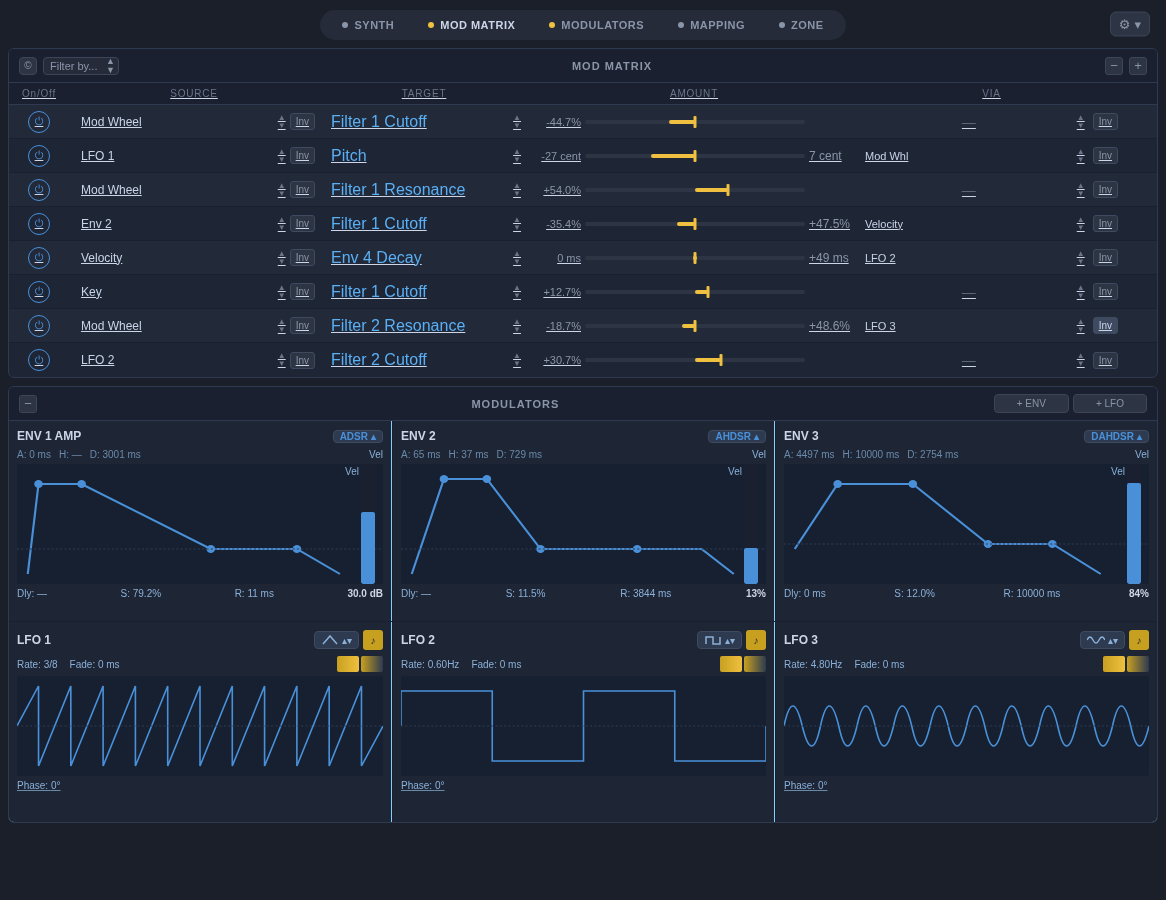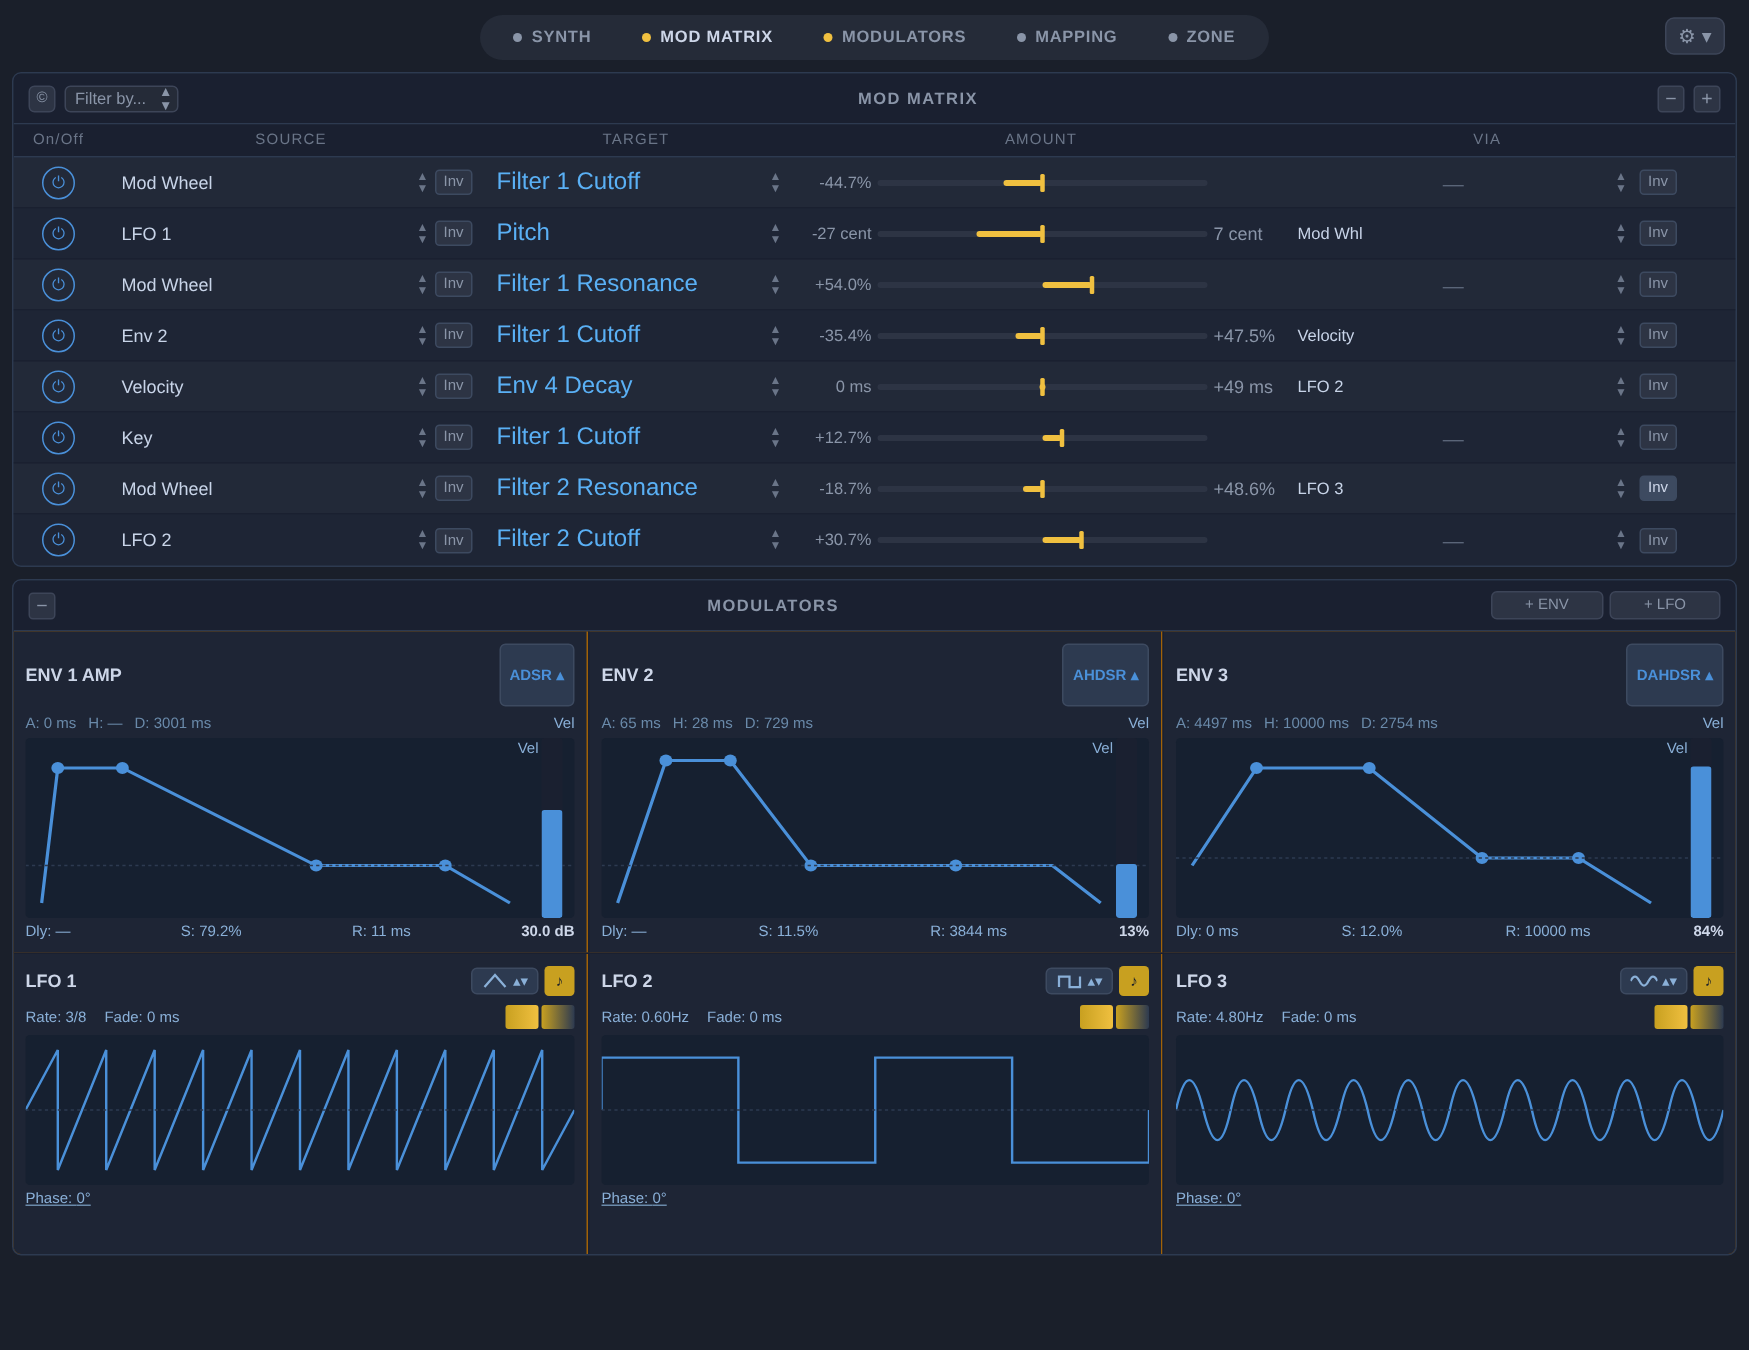--- a/index.html
+++ b/index.html
@@ -150,20 +150,21 @@
       justify-content: center;
       font-size: 13px;
       color: #8a95a8;
       cursor: pointer;
       line-height: 1;
     }
 
     
     .mm-table {
       width: 100%;
+      text-decoration: underline;
     }
     .mm-col-headers {
       display: grid;
       grid-template-columns: 60px 250px 210px 330px 265px;
       background: #1a2030;
       border-bottom: 1px solid #2d3a50;
       padding: 5px 0;
     }
     .mm-col-header {
       text-align: center;
@@ -339,21 +340,21 @@
       font-size: 10px;
       padding: 3px 22px;
       cursor: pointer;
     }
 
     
     .mod-panels {
       display: grid;
       grid-template-columns: 1fr 1fr 1fr;
       gap: 1px;
-      background: #a16207;
+      background: #7dd3fc;
     }
     .mod-panel {
       background: #1e2535;
       padding: 8px;
       min-height: 200px;
     }
 
     .panel-header {
       display: flex;
       align-items: center;
@@ -365,21 +366,21 @@
       color: #cdd6e8;
       flex: 1;
     }
     .panel-type-select {
       display: flex;
       align-items: center;
       gap: 3px;
       background: #2d3a50;
       border: 1px solid #3d4a60;
       border-radius: 4px;
-      padding: 14px 6px;
+      padding: 0 6px;
       font-size: 10px;
       color: #4a90d9;
       cursor: pointer;
       font-weight: 600;
     }
 
     .env-params {
       display: flex;
       gap: 8px;
       font-size: 10px;
@@ -854,21 +855,21 @@
     <div class="mod-panel" style="border-left:1px solid #1a2030;">
       <div class="panel-header">
         <span class="panel-title">ENV 2</span>
         <div class="panel-type-select">
           AHDSR
           <span>▴</span>
         </div>
       </div>
       <div class="env-params">
         <span>A: <span>65 ms</span></span>
-        <span>H: <span>28 ms</span></span>
+        <span>H: <span>37 ms</span></span>
         <span>D: <span>729 ms</span></span>
         <span style="margin-left:auto;color:#8ab0d8;">Vel</span>
       </div>
       <div class="env-display">
         <svg viewBox="0 0 340 120" preserveAspectRatio="none">
           <polyline points="10,110 40,15 80,15 130,85 220,85 280,85 310,110" fill="none" stroke="#4a90d9" stroke-width="2"></polyline>
           <circle cx="40" cy="15" r="4" fill="#4a90d9"></circle>
           <circle cx="80" cy="15" r="4" fill="#4a90d9"></circle>
           <circle cx="130" cy="85" r="4" fill="#4a90d9"></circle>
           <circle cx="220" cy="85" r="4" fill="#4a90d9"></circle>

